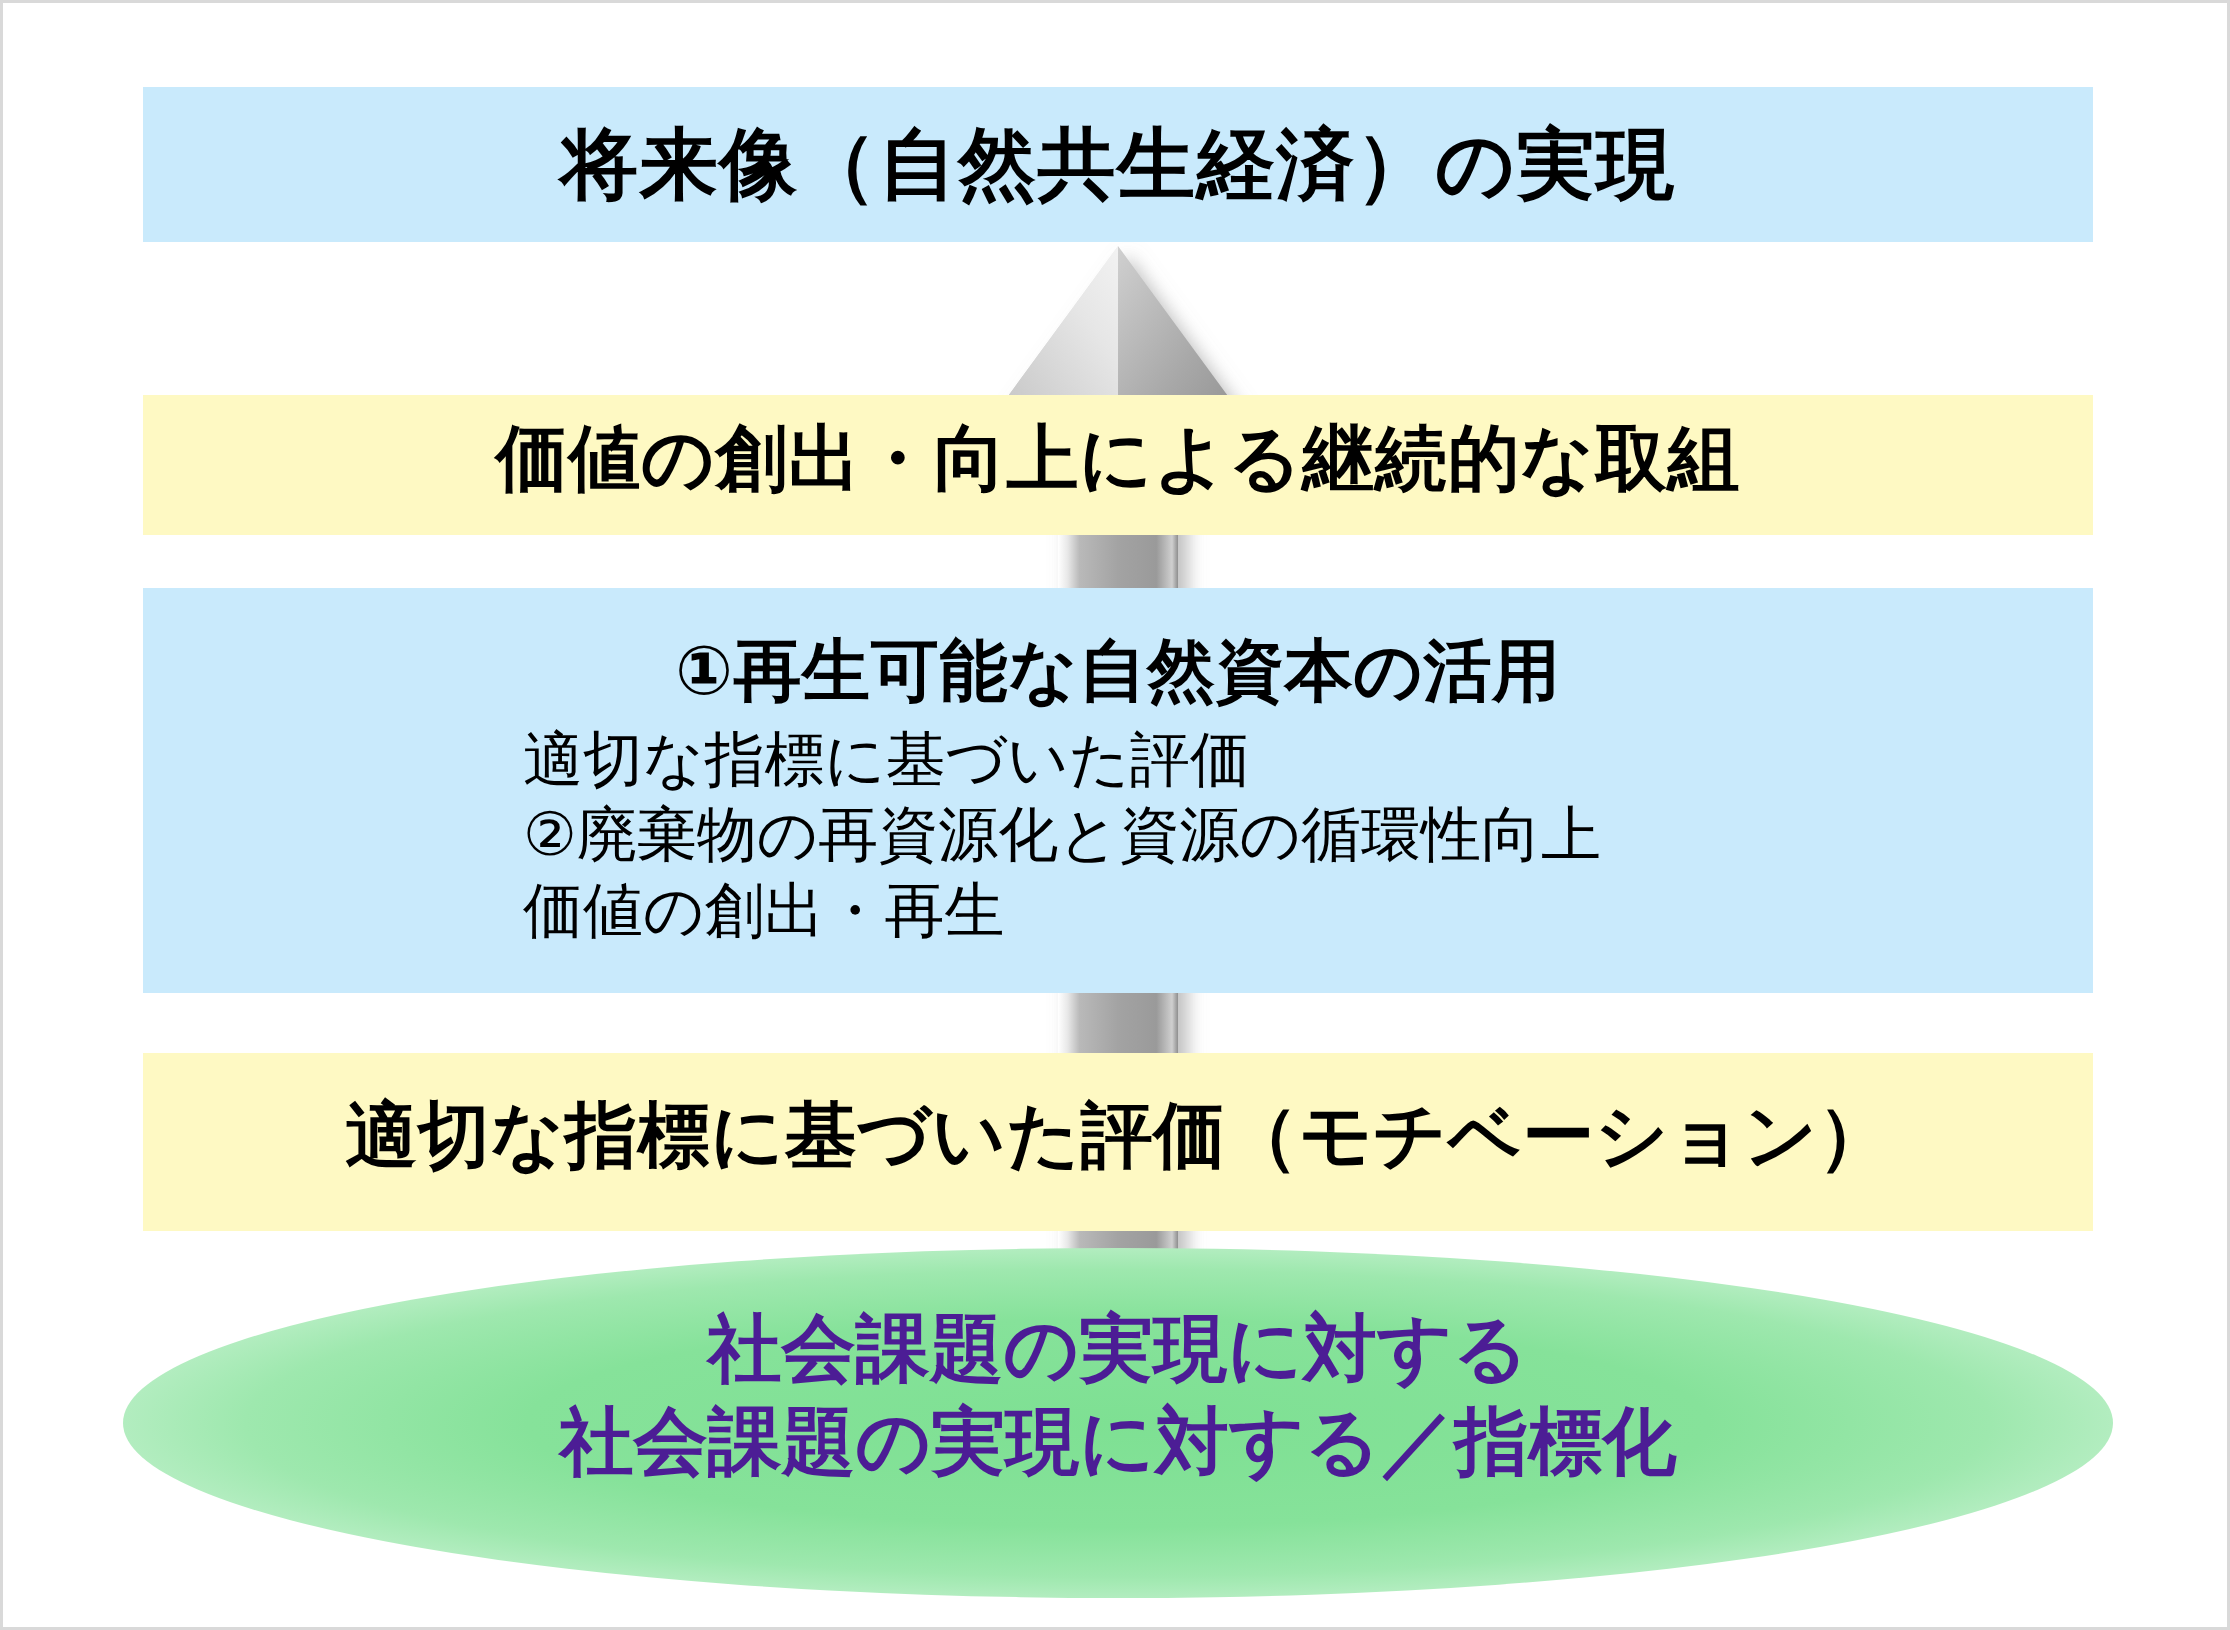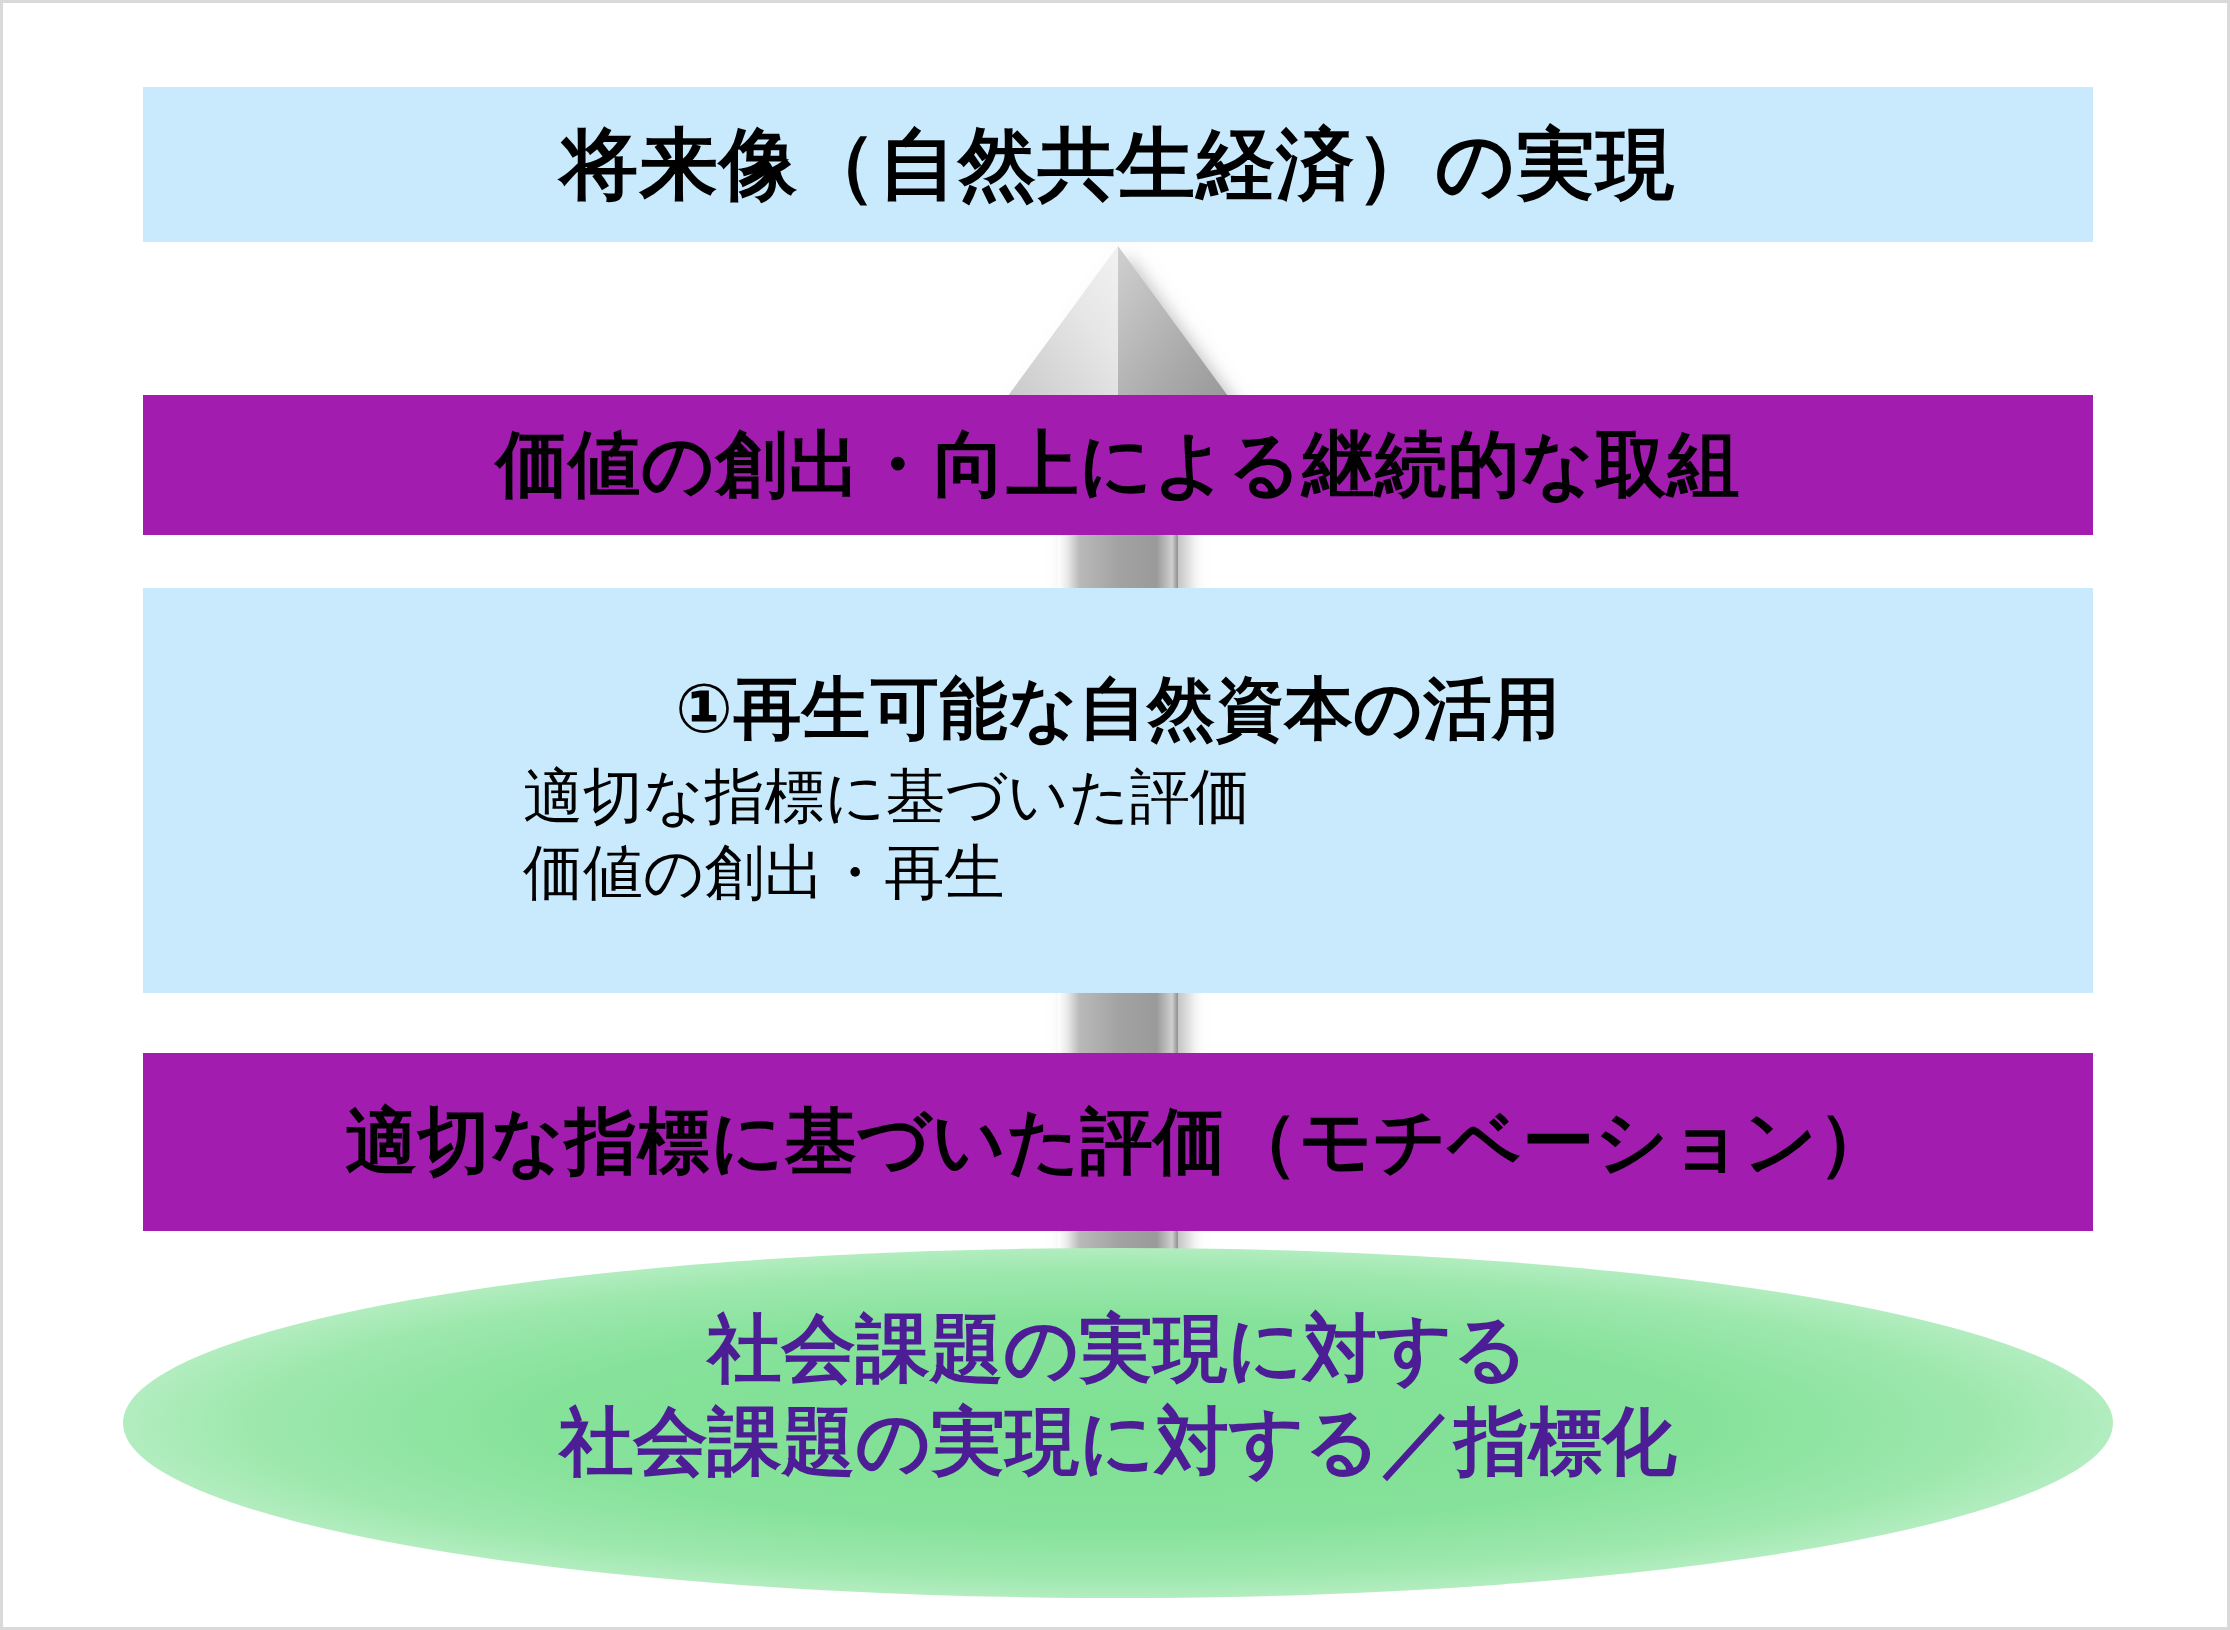--- a/index.html
+++ b/index.html
@@ -55,21 +55,21 @@
     left: 140px;
     width: 1950px;
     box-sizing: border-box;
     z-index: 3;
     display: flex;
     flex-direction: column;
     align-items: center;
     justify-content: center;
   }
   .band.light { background: #c9eafc; }
-  .band.dark  { background: #a21caf; }
+  .band.dark  { background: #fef9c3; font-family: Liberation Mono, monospace; }
 
   #band-goal      { top: 84px;  height: 155px; }
   #band-value     { top: 392px; height: 140px; }
   #band-actions   { top: 585px; height: 405px; }
   #band-eval      { top: 1050px; height: 178px; }
 
   .band-title {
     font-weight: bold;
     color: #000000;
     letter-spacing: 0.01em;
@@ -165,20 +165,21 @@
   </div>
 
   <div class="band dark" id="band-value">
     <div class="band-title">価値の創出・向上による継続的な取組</div>
   </div>
 
   <div class="band light" id="band-actions">
     <div class="band-title">①再生可能な自然資本の活用</div>
     <ul class="action-list">
       <li>適切な指標に基づいた評価</li>
+      <li>②廃棄物の再資源化と資源の循環性向上</li>
       <li>価値の創出・再生</li>
     </ul>
   </div>
 
   <div class="band dark" id="band-eval">
     <div class="band-title">適切な指標に基づいた評価（モチベーション）</div>
   </div>
 
   <div class="ellipse-caption">
     <div>社会課題の実現に対する</div>

